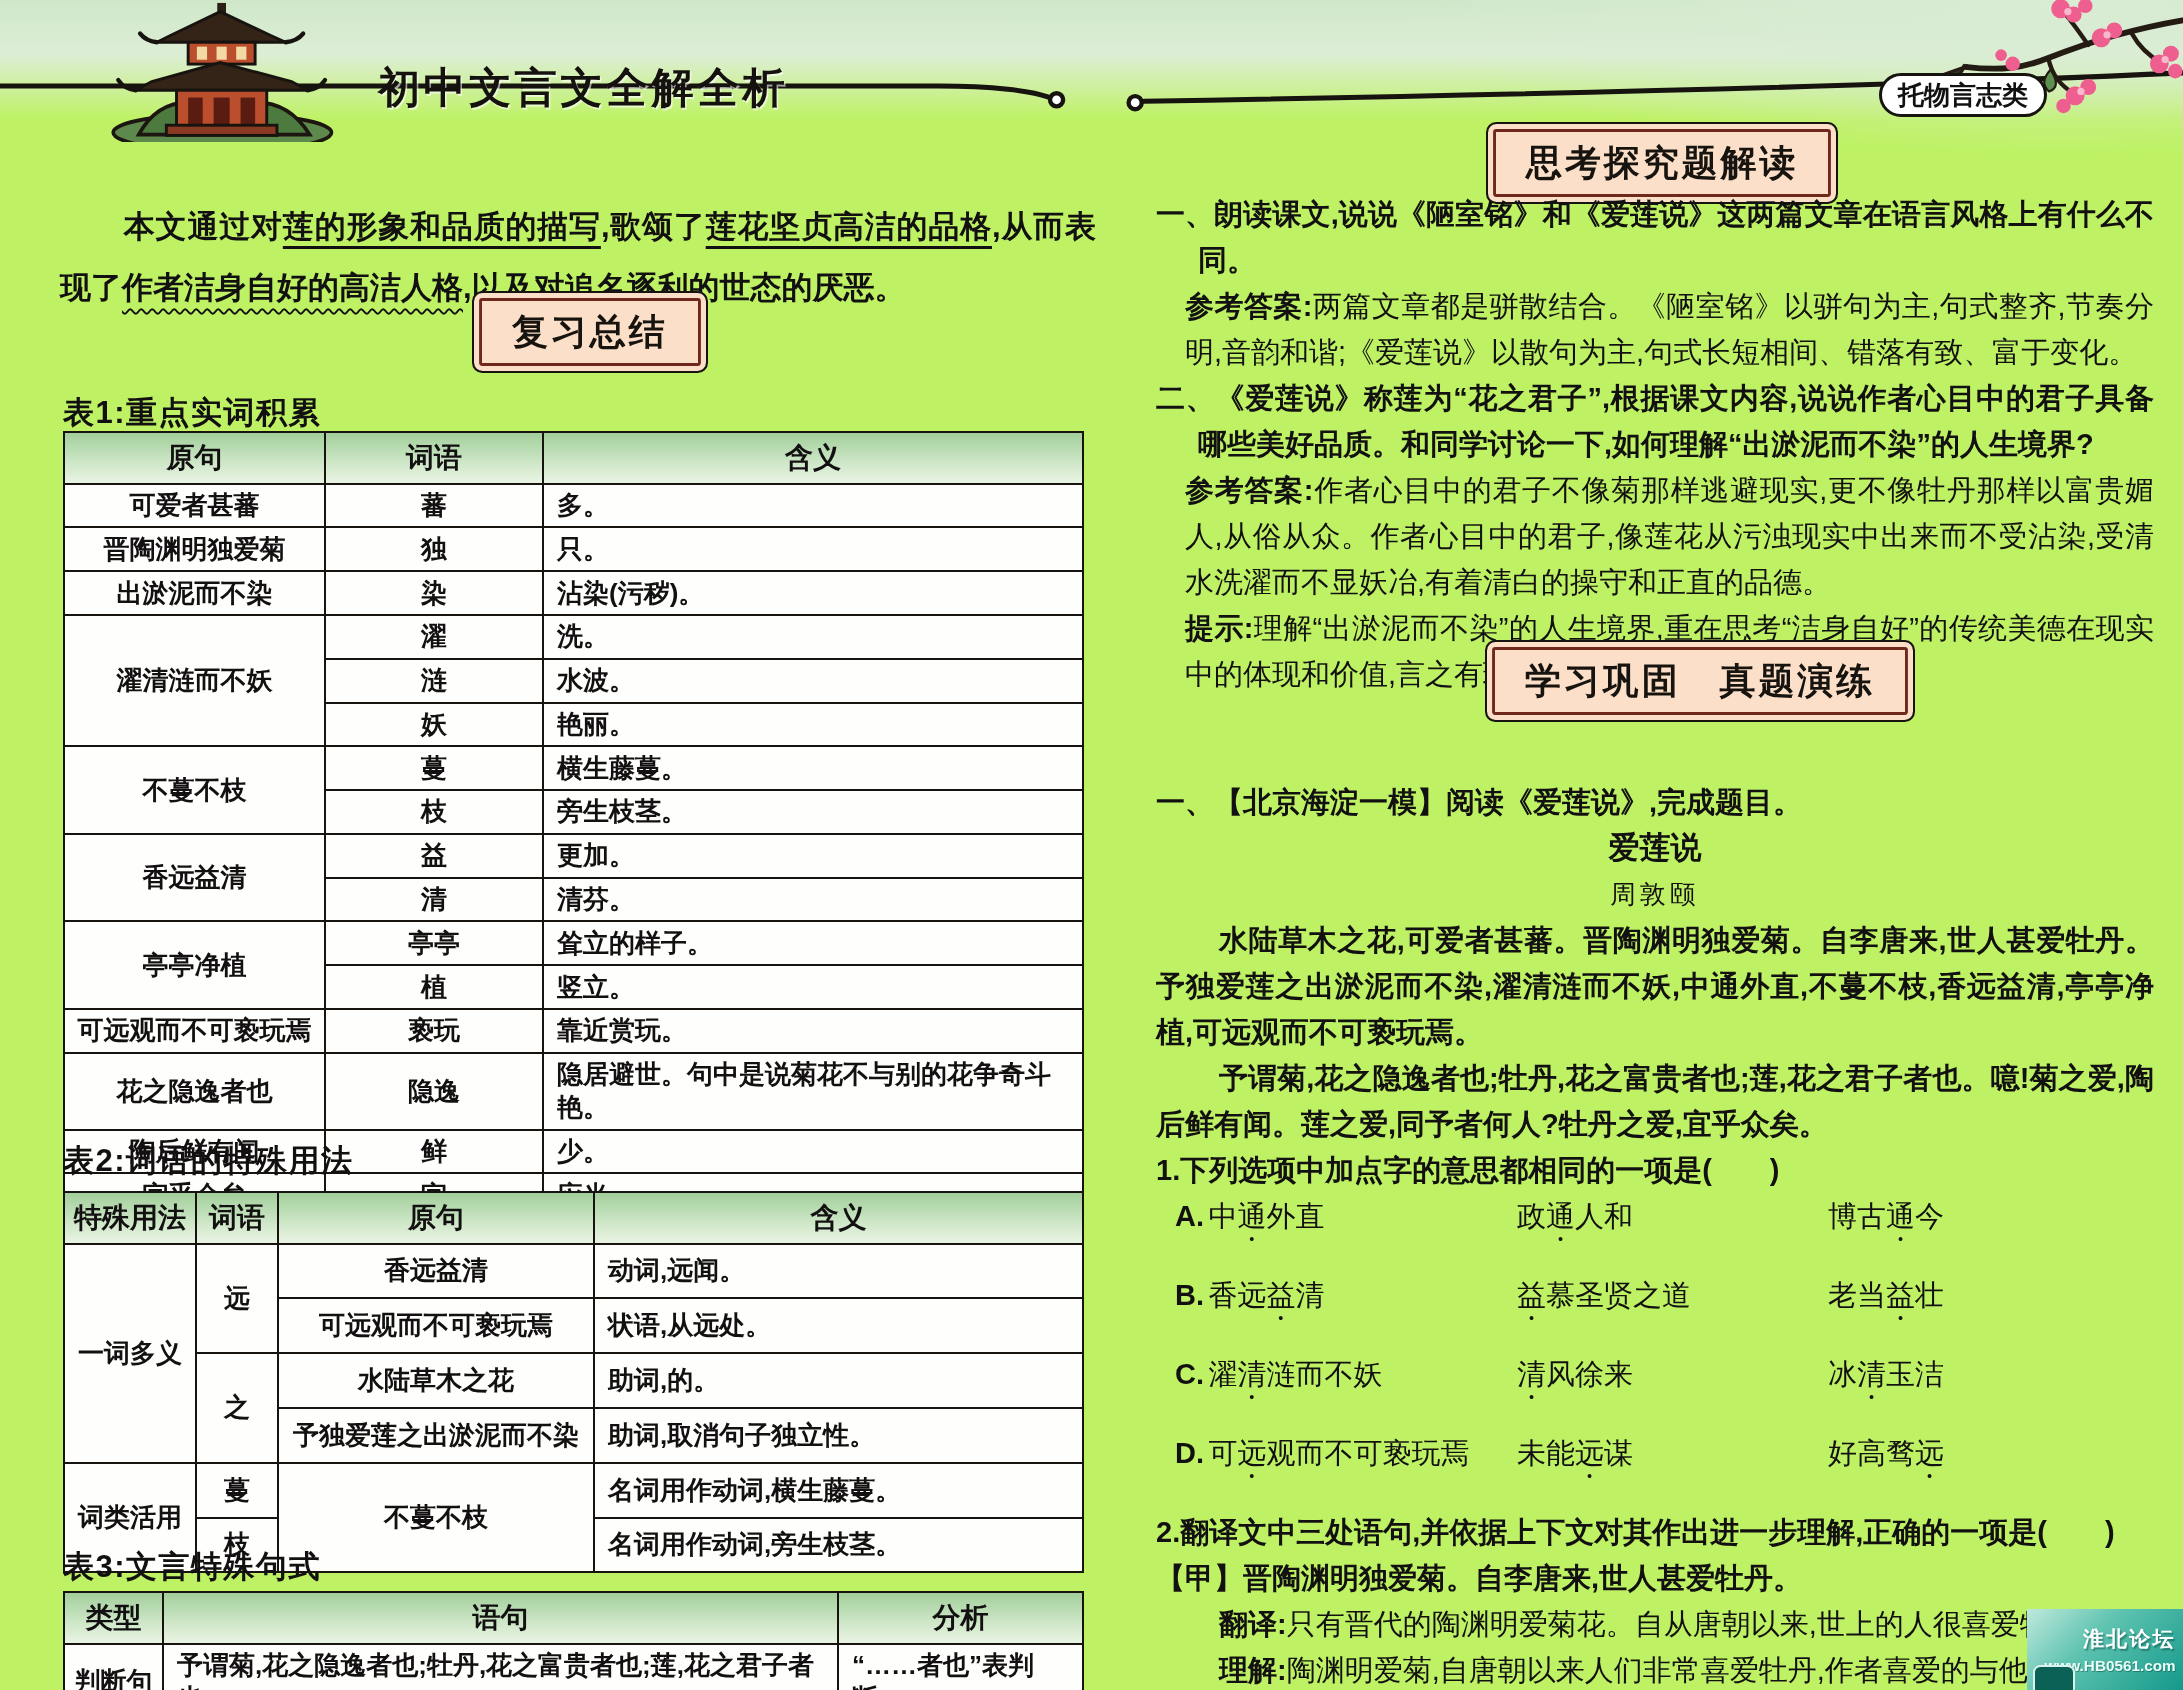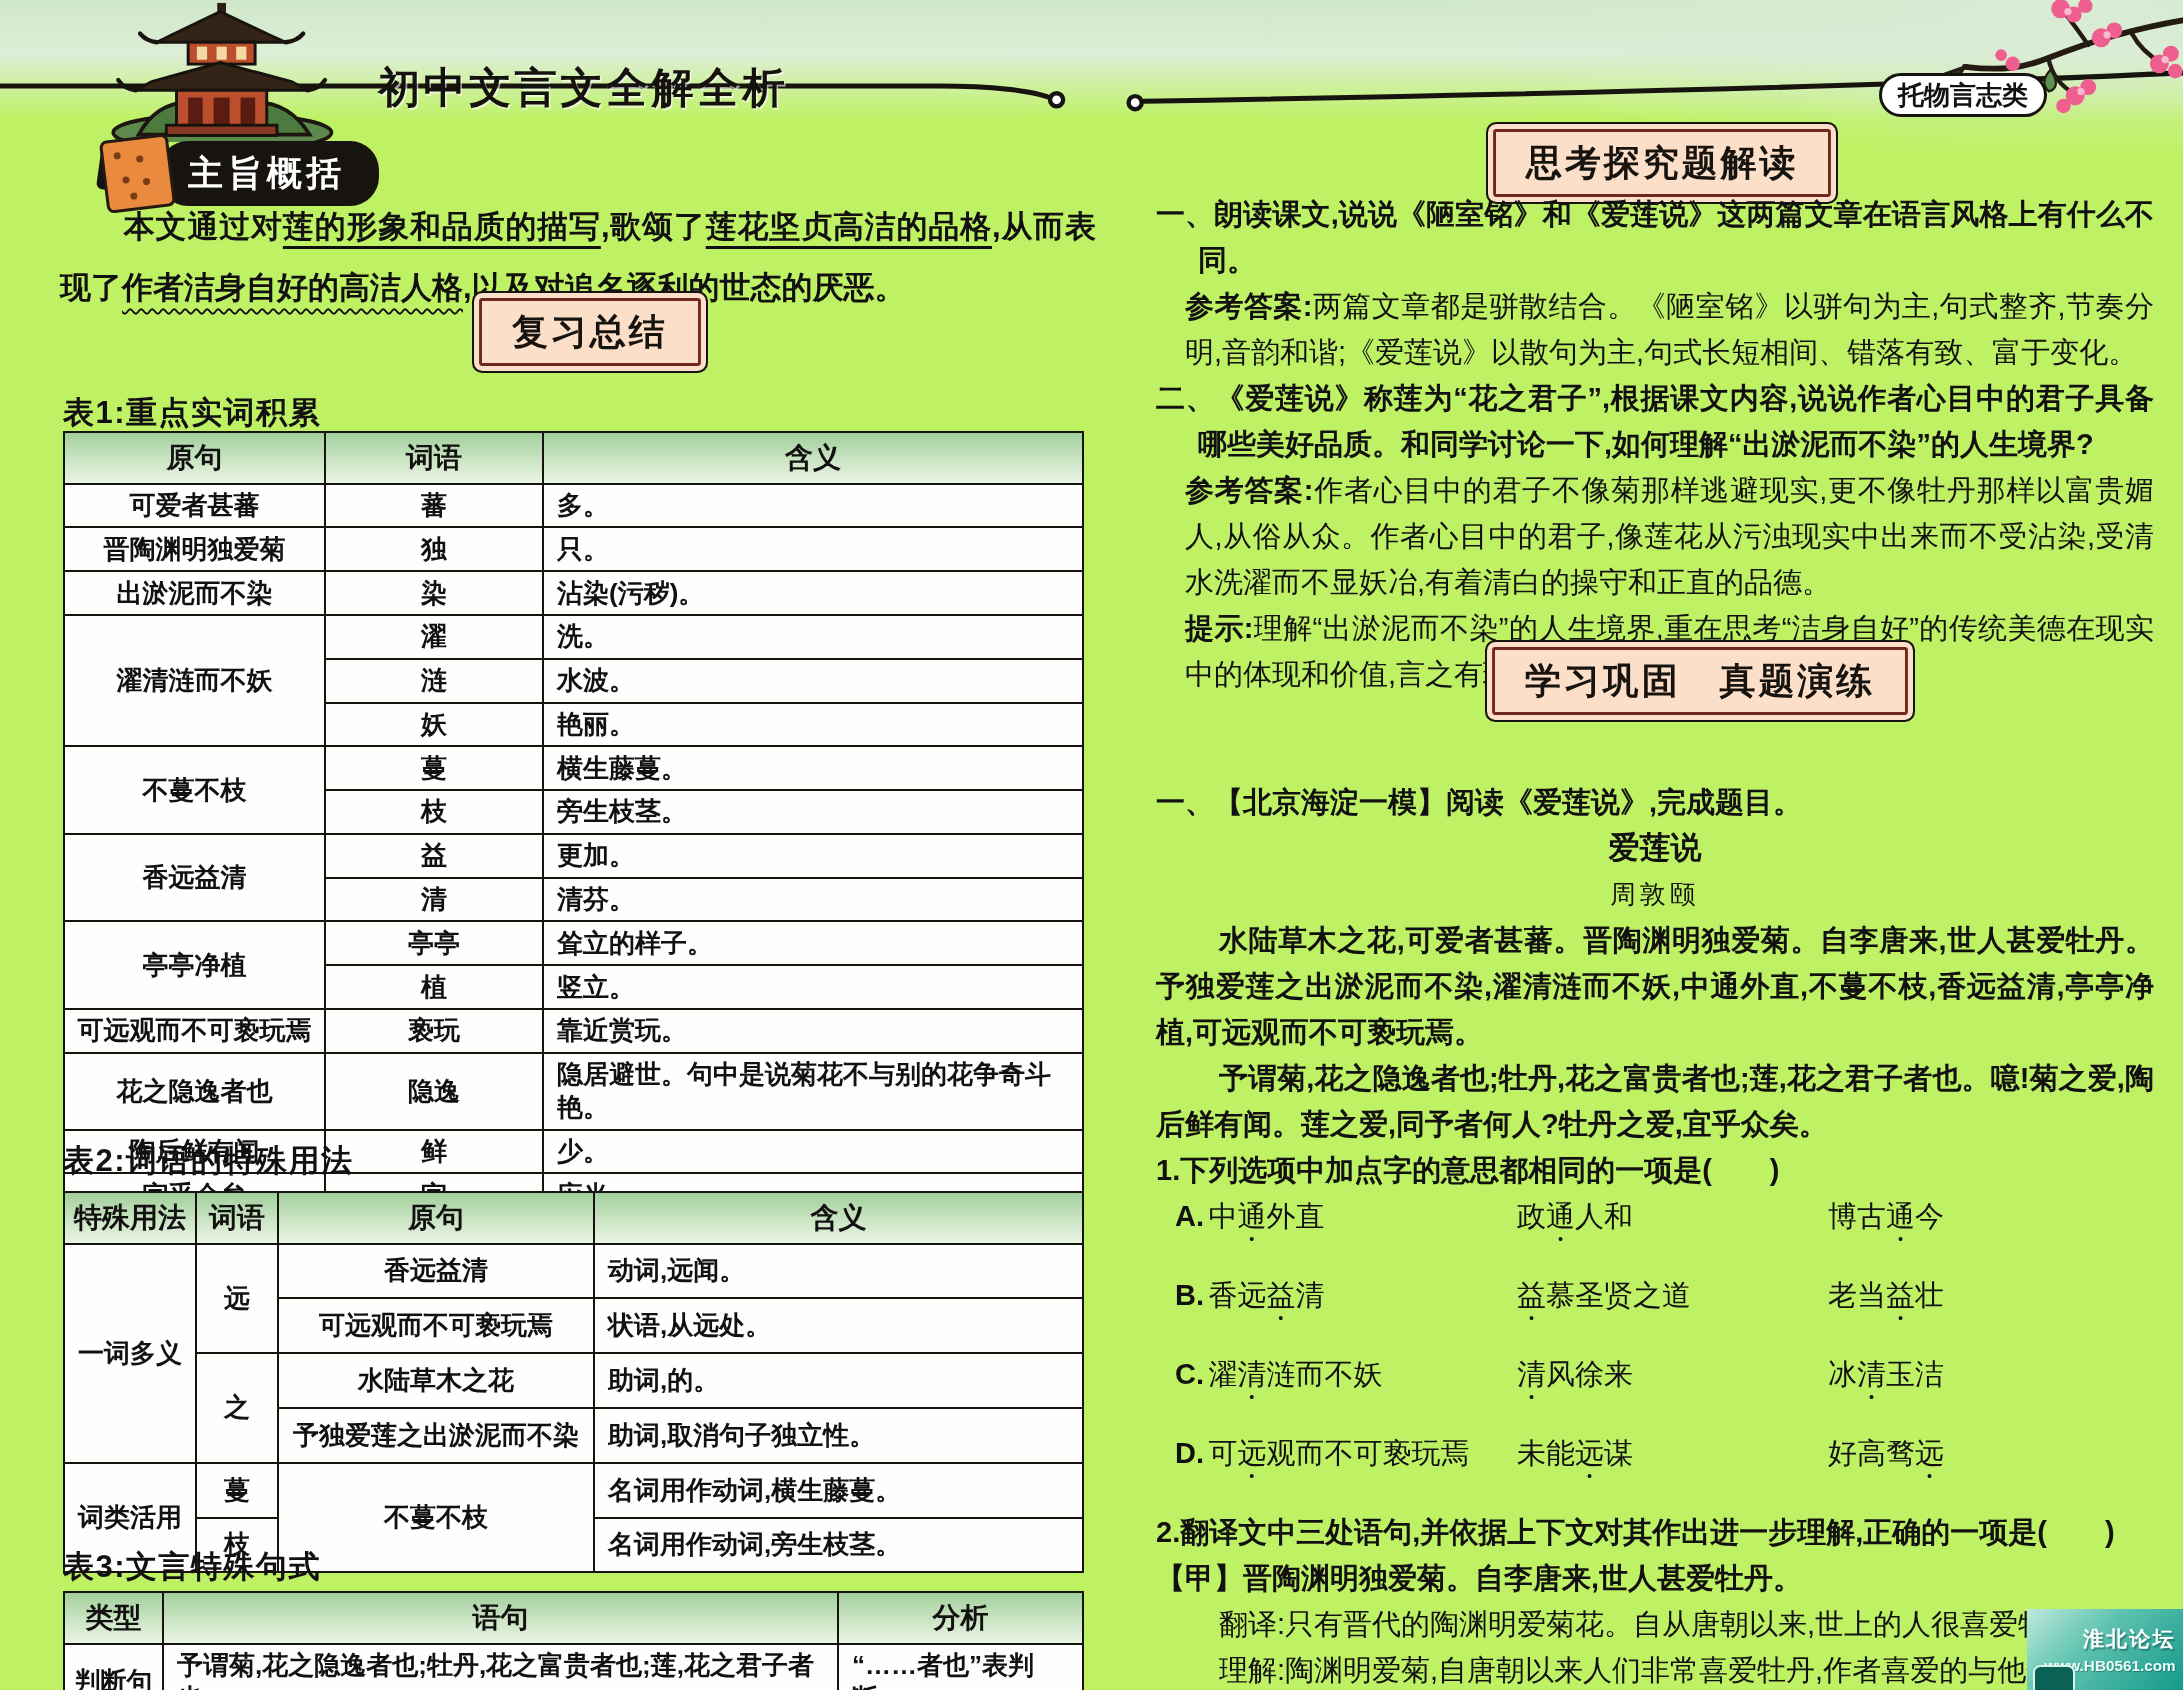--- a/index.html
+++ b/index.html
@@ -111,21 +111,21 @@
   .opt-col{display:block; white-space:nowrap;}
   .oc1{width:342px;} .oc2{width:311px;} .oc3{flex:1;}
   .opt-label{font-weight:700; margin-right:4.4px;}
   .dt{position:relative; display:inline-block;}
   .dt::after{
     content:"•"; position:absolute; left:50%; transform:translateX(-50%);
     bottom:-0.52em; font-size:0.5em; line-height:1; color:#17130f;
   }
   .grp-sent{font-weight:800;}
   .grp-line{padding-left:63px;}
-  .grp-line b{font-weight:400;margin-top:35px;}
+  .grp-line b{font-weight:700;margin-top:35px;}
   
   .watermark{
     position:absolute; right:0; bottom:0; width:156px; height:82px; z-index:6;
     background:linear-gradient(135deg,#bfe9dc 0%, #5fc3b0 40%, #13998a 100%);
     display:flex; flex-direction:column; align-items:flex-end; justify-content:center;
     padding:4.4px 7.3px 5.8px 7.3px; box-sizing:border-box;
   }
   .wm-l1{font-size:21px; font-weight:900; color:#ffffff; letter-spacing:2.2px; text-shadow:1.5px 1.5px 1.5px rgba(0,60,50,.45); line-height:33px;}
   .wm-l2{font-size:15.3px; font-weight:800; color:#eafffa; text-shadow:0.7px 0.7px 0.7px rgba(0,60,50,.45); line-height:22px;}
   .wm-icon{position:absolute; left:5.8px; bottom:-10.2px; width:38px; height:32px; background:#0c6156; border:2.2px solid #d8f3ec; border-radius:7.3px;}
@@ -193,25 +193,20 @@
       <circle cx="272" cy="16" r="5"></circle>
         <circle cx="326" cy="48" r="5"></circle>
         <circle cx="406" cy="82" r="5"></circle>
         <circle cx="290" cy="126" r="5"></circle>
     </g>
     <path d="M248 96 q-16 18 -2 30 q18 -6 2 -30" fill="#5d9050" stroke="#241b13" stroke-width="3"></path>
   </svg>
 
   <div class="cat-tag">托物言志类</div>
 
-  <div class="pill-badge">
-    <div class="pill-ink"></div>
-    <div class="pill-scroll"></div>
-    <div class="pill-label">主旨概括</div>
-  </div>
 
   <div class="intro">
     <span class="ind"></span><span>本文通过对</span><span class="u">莲的形象和品质的描写</span><span>,歌颂了</span><span class="u">莲花坚贞高洁的品格</span><span>,从而表现了</span><span class="uw">作者洁身自好的高洁人格</span><span>,以及对追名逐利的世态的厌恶。</span>
   </div>
 
   <div class="stamp review-badge">复习总结</div>
 
   <div class="tbl-title t1-title">表1:重点实词积累</div>
   <table class="gtable t1">
     <colgroup>

